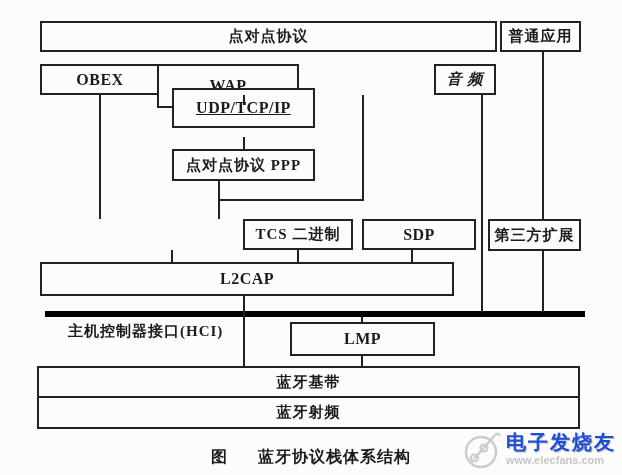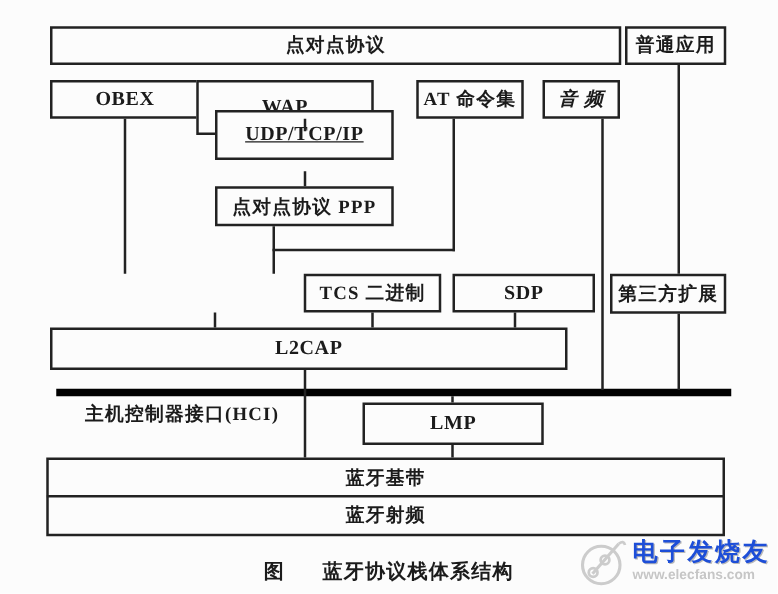--- a/index.html
+++ b/index.html
@@ -54,21 +54,20 @@
 </head>
 <body>
 
 <div id="canvas">
 
   <div class="box" style="left:40px;top:21px;width:457px;height:31px;">点对点协议</div>
   <div class="box" style="left:500px;top:21px;width:81px;height:31px;text-align:right;">普通应用</div>
 
   <div class="box latin" style="left:40px;top:64px;width:120px;height:31px;">OBEX</div>
   <div class="box latin" style="left:157px;top:64px;width:142px;height:44px;">WAP</div>
-  <div class="box" style="left:333px;top:64px;width:86px;height:31px;">AT 命令集</div>
   <div class="box" style="left:434px;top:64px;width:62px;height:31px;font-style:italic;">音 频</div>
 
   <div class="box latin" style="left:172px;top:88px;width:143px;height:40px;text-decoration:underline;">UDP/TCP/IP</div>
   <div class="box" style="left:172px;top:149px;width:143px;height:32px;">点对点协议 PPP</div>
 
   <div class="box" style="left:243px;top:219px;width:110px;height:31px;">TCS 二进制</div>
   <div class="box latin" style="left:362px;top:219px;width:114px;height:31px;">SDP</div>
   <div class="box" style="left:488px;top:219px;width:93px;height:32px;">第三方扩展</div>
 
   <div class="box latin" style="left:40px;top:262px;width:414px;height:34px;">L2CAP</div>

